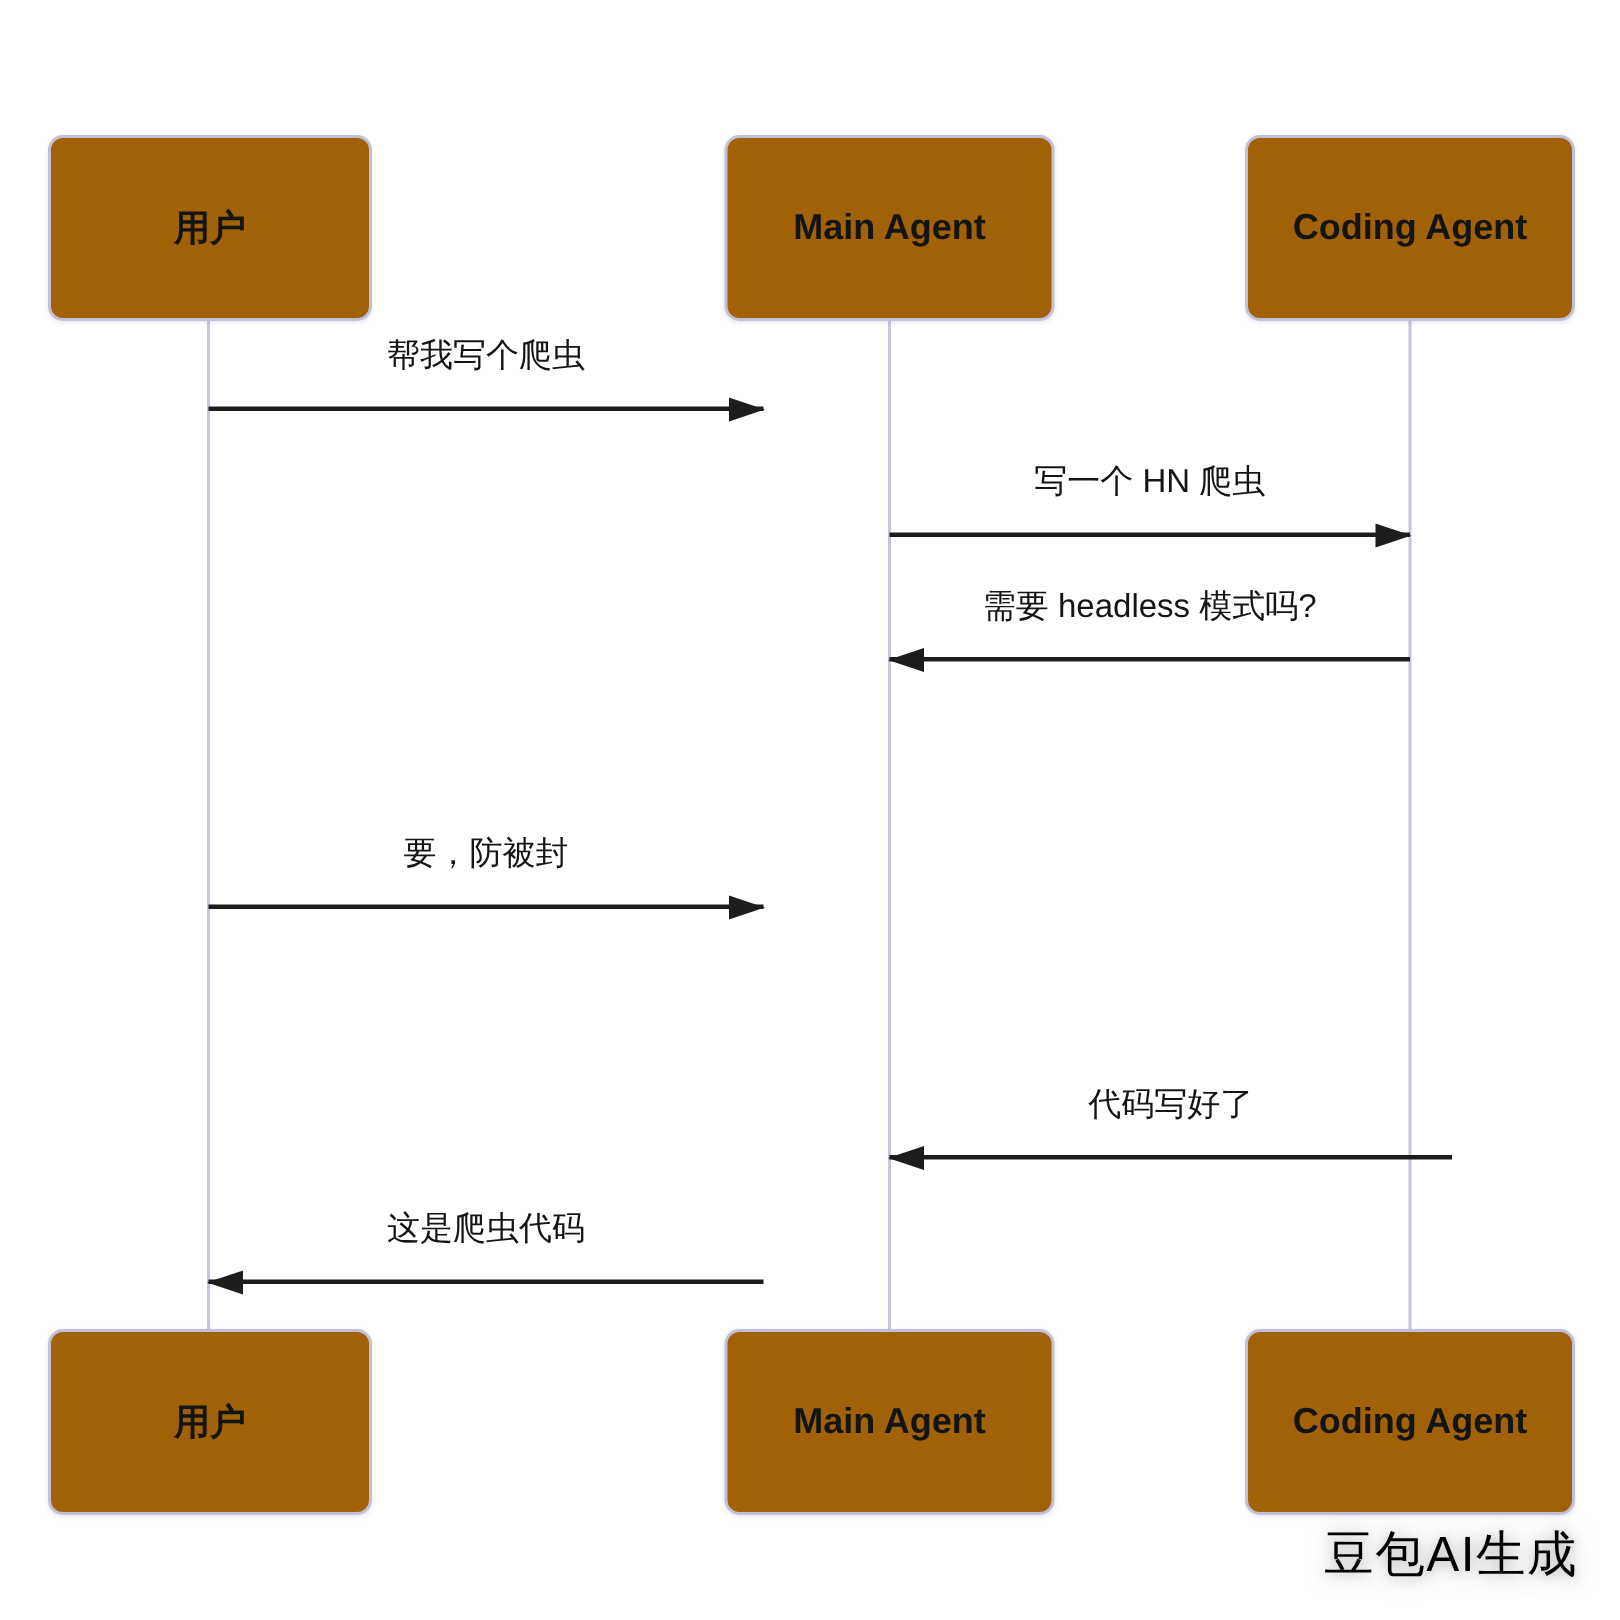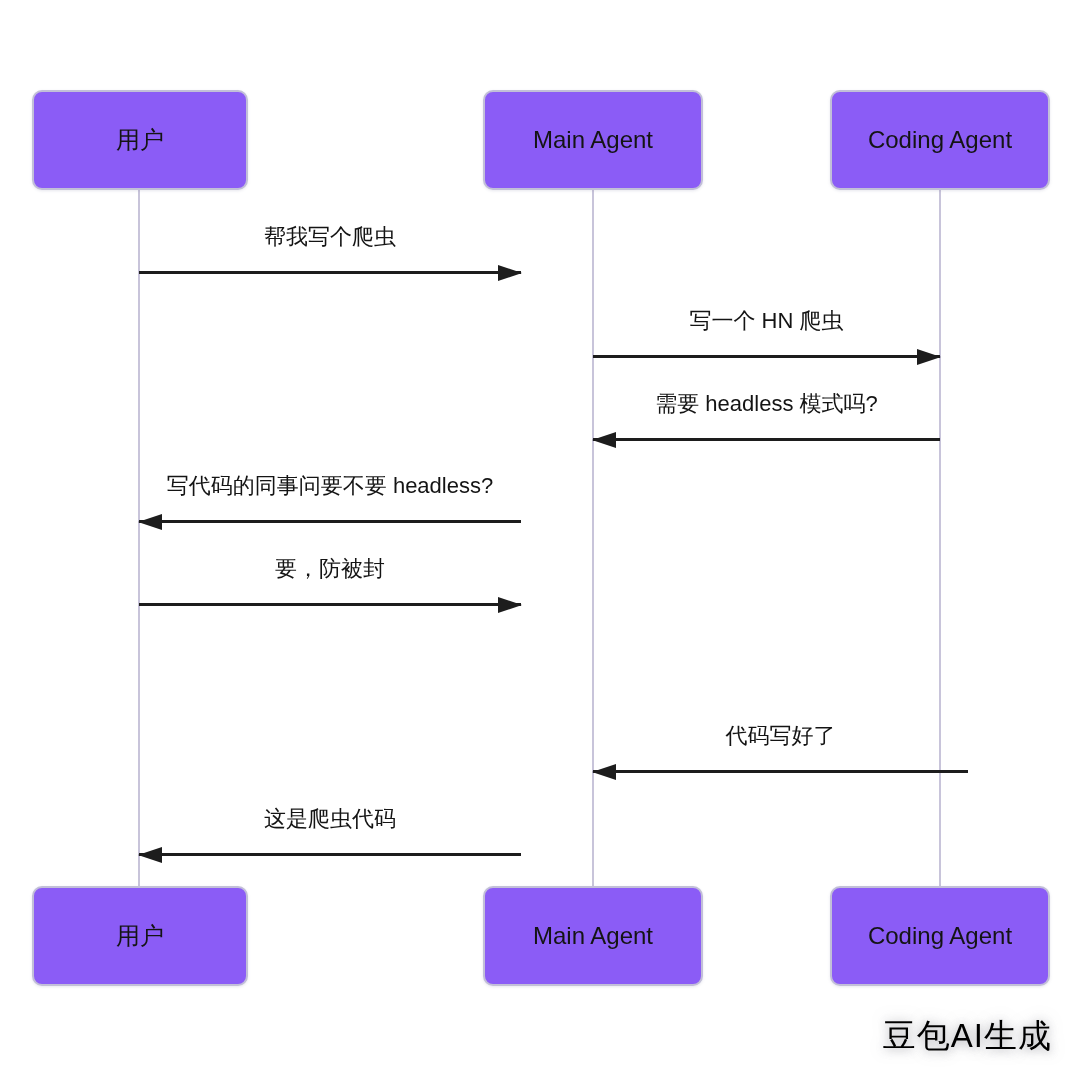--- a/index.html
+++ b/index.html
@@ -9,29 +9,30 @@
     height: 1080px;
     background: #ffffff;
     font-family: "Liberation Sans", sans-serif;
     overflow: hidden;
     color: #161616;
   }
   
   .actor {
     position: absolute;
     width: 220px;
-    height: 100px;
+    height: 124px;
     box-sizing: border-box;
-    background: #8b5cf6;
+    background: #a16207;
     border: 2px solid #c2bfd8;
     border-radius: 10px;
     box-shadow: 0 1px 3px rgba(120,120,160,0.18);
     display: flex;
     align-items: center;
     justify-content: center;
+    font-weight: bold;
   }
   .actor .actor-label {
     font-size: 24px;
     color: #141414;
     white-space: nowrap;
   }
   .actor.a-user-top    { left: 32px;  top: 90px;  width: 216px; }
   .actor.a-main-top    { left: 483px; top: 90px;  }
   .actor.a-coding-top  { left: 830px; top: 90px;  }
   .actor.a-user-bot    { left: 32px;  top: 886px; width: 216px; }
@@ -72,21 +73,21 @@
   .msg .arrowhead {
     position: absolute;
     bottom: -7px;
     width: 0; height: 0;
     border-top: 8px solid transparent;
     border-bottom: 8px solid transparent;
   }
   .msg.dir-right .arrowhead { right: -1px; border-left: 24px solid #1d1d1d; }
   .msg.dir-left  .arrowhead { left: -1px;  border-right: 24px solid #1d1d1d; }
 
-  .span-um { left: 139px; width: 370px; padding-left: 12px; } 
+  .span-um { left: 139px; width: 370px; } 
   .span-mc { left: 593px; width: 347px; } 
 
   .m1 { top: 218px; }
   .m2 { top: 302px; }
   .m3 { top: 385px; }
   .m4 { top: 467px; }
   .m5 { top: 550px; }
   .m6 { top: 634px; }
   .m7 { top: 717px; padding-left: 28px; }
   .m8 { top: 800px; text-decoration: underline; }
@@ -134,25 +135,20 @@
     <div class="msg-line"></div>
     <div class="arrowhead"></div>
   </div>
 
   <div class="msg span-mc dir-right m2">
     <div class="msg-label">写一个 HN 爬虫</div>
     <div class="msg-line"></div>
     <div class="arrowhead"></div>
   </div>
 
-  <div class="msg span-um dir-left m4">
-    <div class="msg-label">写代码的同事问要不要 headless?</div>
-    <div class="msg-line"></div>
-    <div class="arrowhead"></div>
-  </div>
 
   <div class="msg span-um dir-right m5">
     <div class="msg-label">要，防被封</div>
     <div class="msg-line"></div>
     <div class="arrowhead"></div>
   </div>
 
 
   <div class="msg span-mc dir-left m7">
     <div class="msg-label">代码写好了</div>

